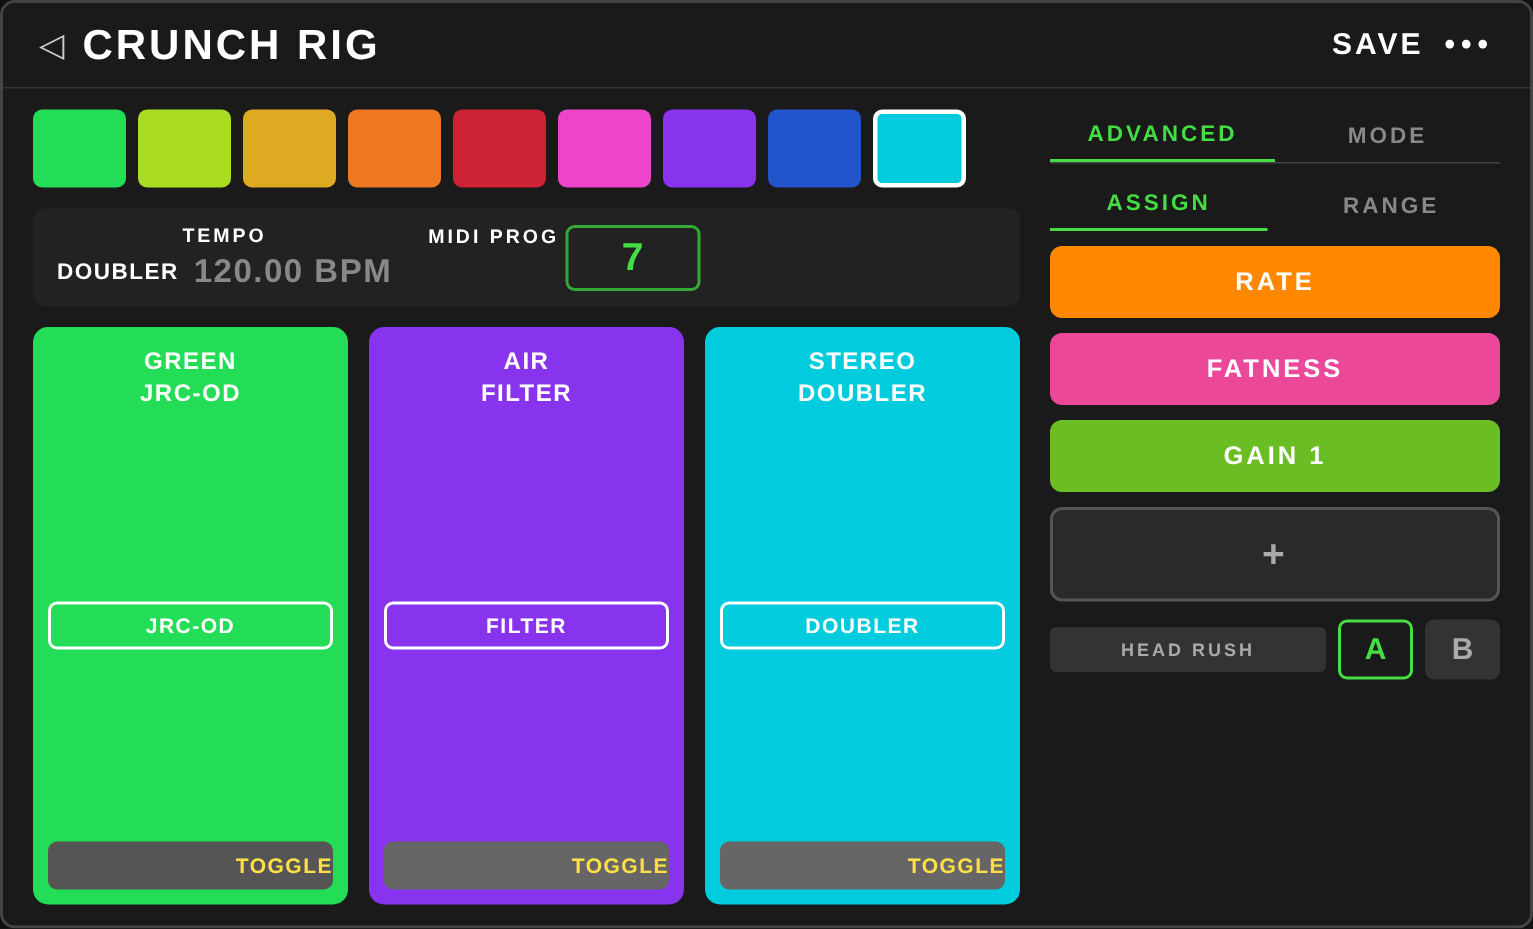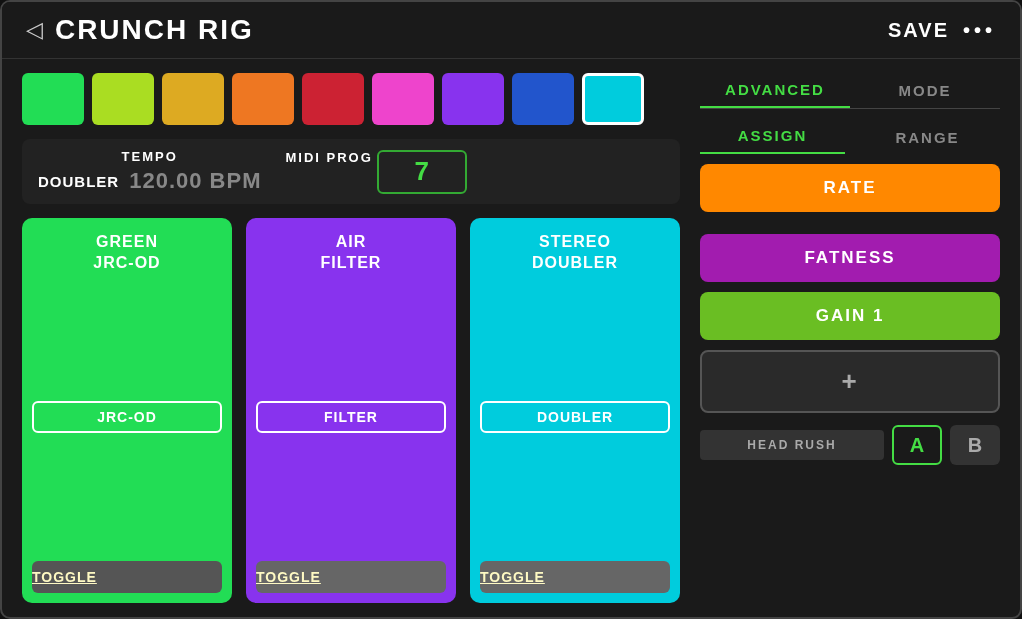--- a/index.html
+++ b/index.html
@@ -201,29 +201,28 @@
       padding: 6px 18px;
       letter-spacing: 1px;
       cursor: pointer;
       width: 100%;
       text-align: center;
     }
     .pedal-toggle-btn {
       background: #555;
       border: none;
       border-radius: 6px;
-      color: #fef9c3;
+      color: #fde047;
       font-size: 14px;
       font-weight: 900;
       padding: 8px 0;
       letter-spacing: 1px;
       cursor: pointer;
       width: 100%;
-      text-align: left;
-      text-decoration: underline;
+      text-align: right;
     }
     .pedal-card.purple .pedal-toggle-btn,
     .pedal-card.cyan .pedal-toggle-btn {
       background: #666;
     }
     
     .right-panel {
       width: 300px;
       display: flex;
       flex-direction: column;
@@ -288,21 +287,21 @@
       padding: 14px 0;
       border: none;
       border-radius: 8px;
       font-size: 17px;
       font-weight: 900;
       letter-spacing: 2px;
       cursor: pointer;
       color: #fff;
     }
     .ctrl-btn.rate { background: #f80; }
-    .ctrl-btn.fatness { background: #a21caf; margin-top: 12px; }
+    .ctrl-btn.fatness { background: #ec4899; }
     .ctrl-btn.gain1 { background: #6abe23; }
     .ctrl-btn.add {
       background: #2a2a2a;
       border: 2px solid #555;
       font-size: 26px;
       color: #aaa;
     }
     
     .bottom-row {
       display: flex;

